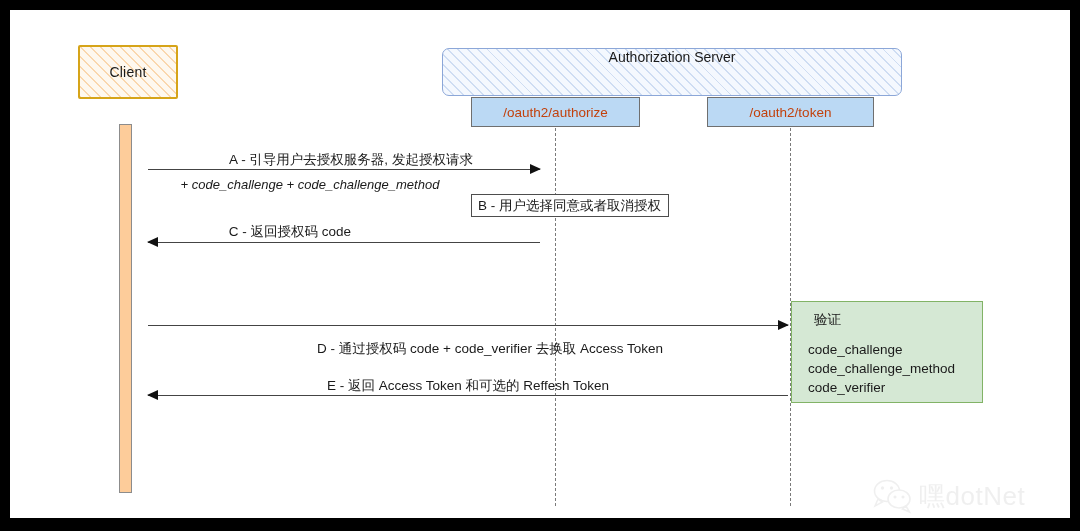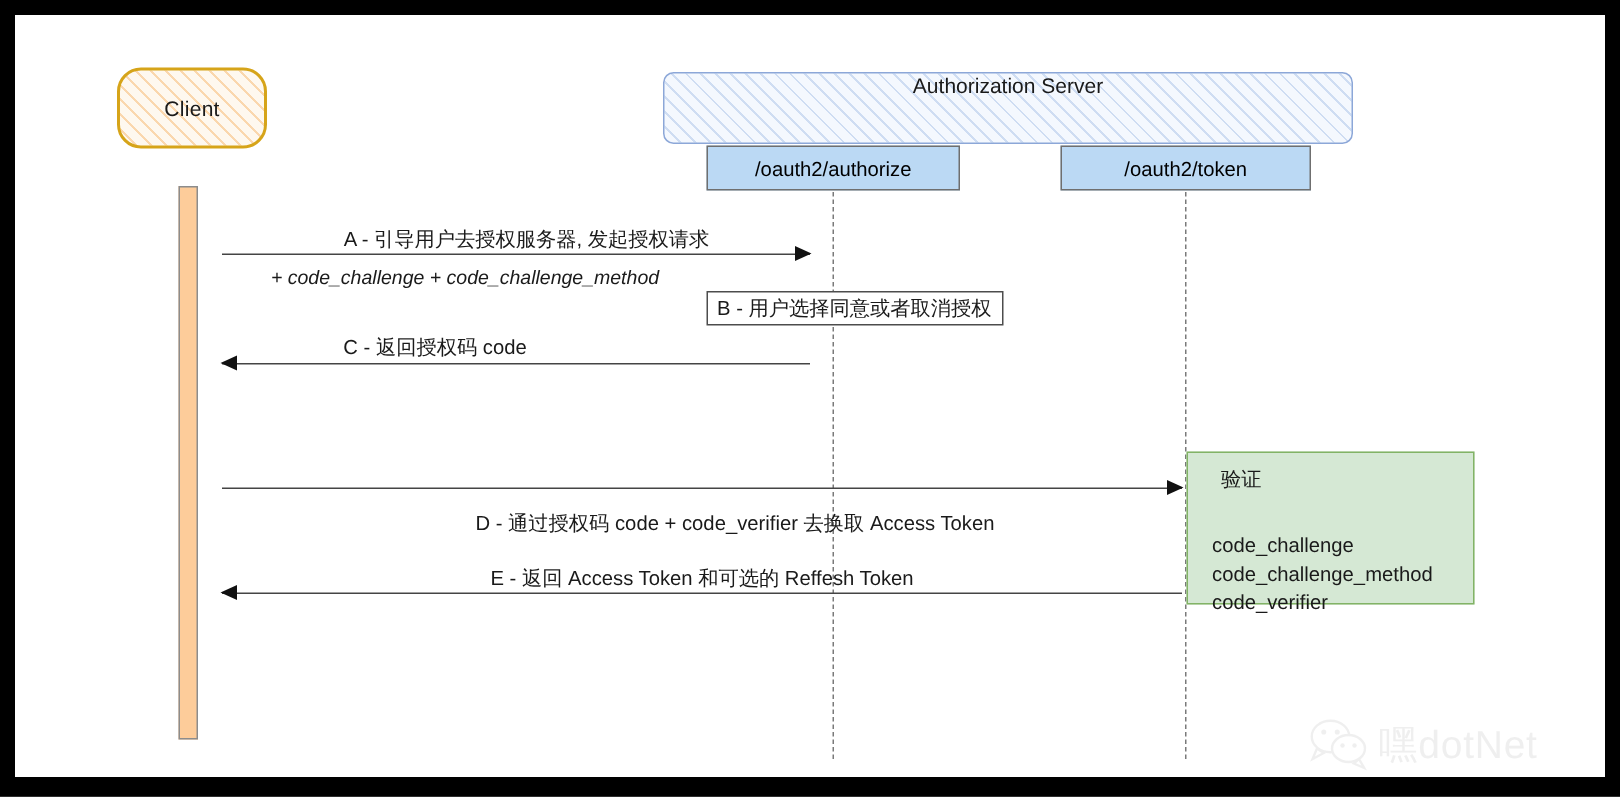--- a/index.html
+++ b/index.html
@@ -26,21 +26,21 @@
   }
 
   
   .client-box {
     position: absolute;
     left: 68px;
     top: 35px;
     width: 100px;
     height: 54px;
     border: 2px solid #D6A419;
-    border-radius: 16px;
+    border-radius: 2px;
     box-sizing: border-box;
     background-color: #FEF8EF;
     background-image: repeating-linear-gradient(
         45deg,
         rgba(247, 188, 120, 0.55) 0px,
         rgba(247, 188, 120, 0.55) 1.4px,
         rgba(255, 255, 255, 0) 1.4px,
         rgba(255, 255, 255, 0) 7px);
     display: flex;
     align-items: center;
@@ -82,21 +82,21 @@
     height: 30px;
     border: 1px solid #6F6F6F;
     box-sizing: border-box;
     background: #BBD9F4;
     display: flex;
     align-items: center;
     justify-content: center;
   }
   .endpoint-box .lbl {
     font-size: 13.5px;
-    color: #000000;
+    color: #c2410c;
   }
   #ep-authorize { left: 461px; top: 87px; width: 169px; }
   #ep-token     { left: 697px; top: 87px; width: 167px; }
 
   
   .lifeline {
     position: absolute;
     width: 0;
     border-left: 1.6px dashed #7A7A7A;
   }
@@ -173,21 +173,21 @@
     width: 192px;
     height: 102px;
     background: #D5E8D4;
     border: 1px solid #82B366;
     box-sizing: border-box;
     padding: 9px 0 0 22px;
   }
   .note-green .title {
     font-size: 13.5px;
     color: #1a1a1a;
-    margin-bottom: 25px;
+    margin-bottom: 11px;
   }
   .note-green .item {
     font-size: 13.5px;
     color: #1a1a1a;
     line-height: 19px;
     margin-left: -6px;
   }
 
   
   .watermark {

